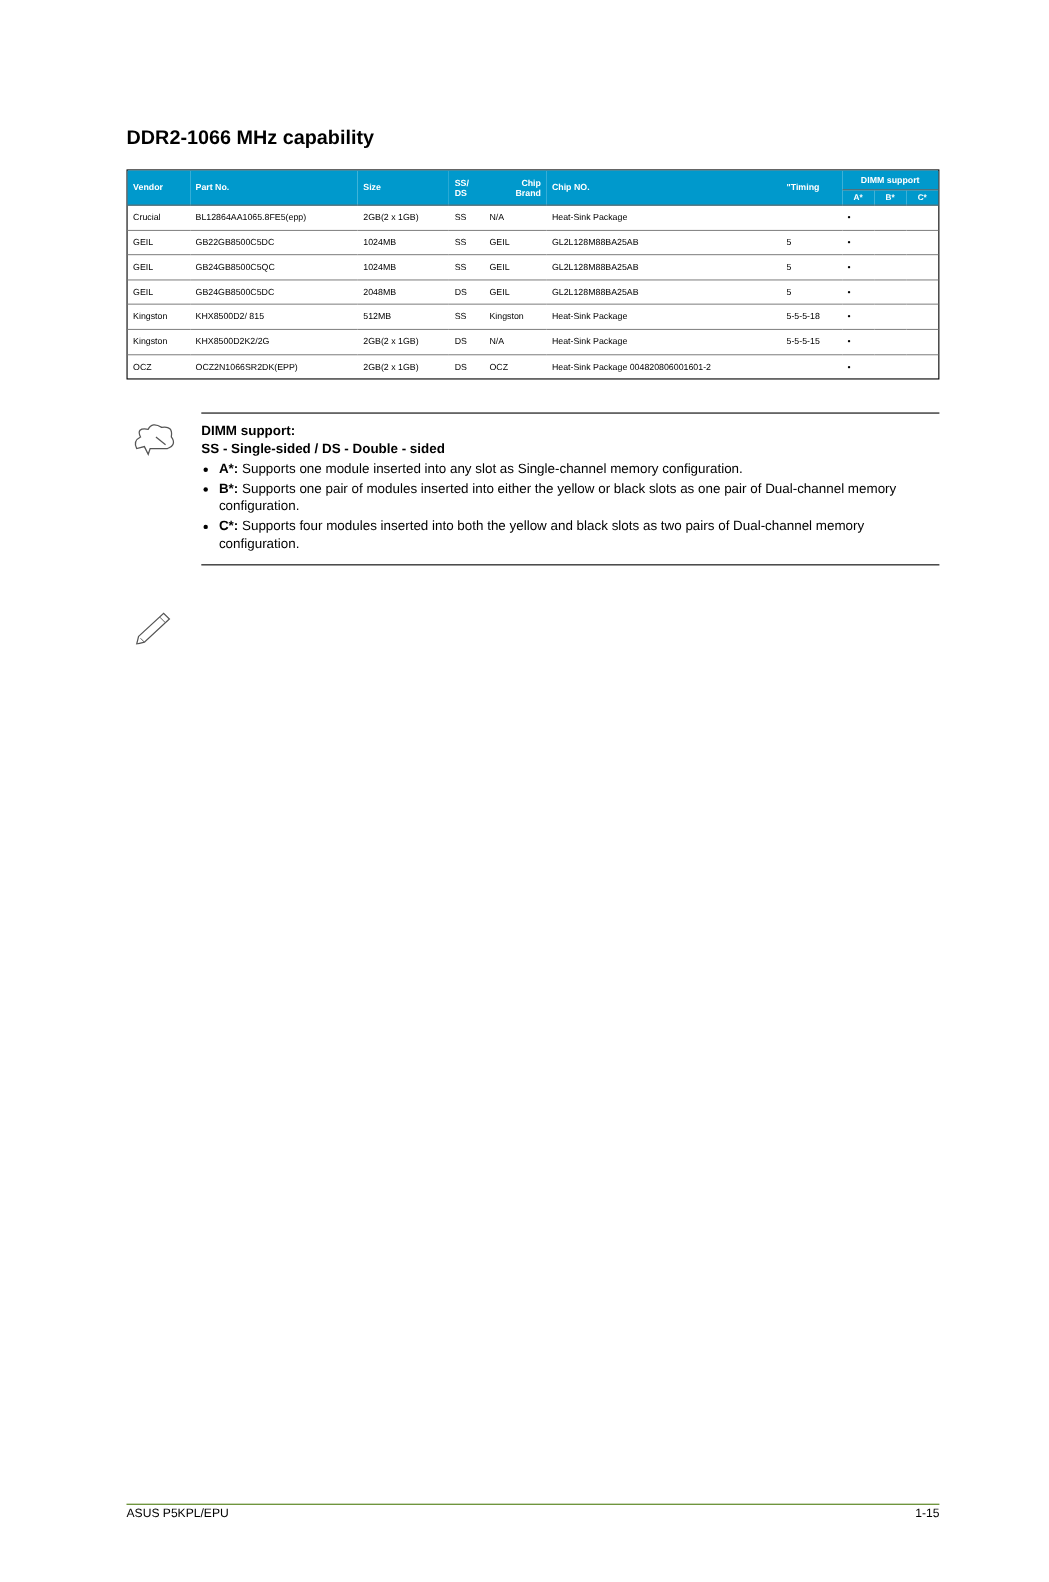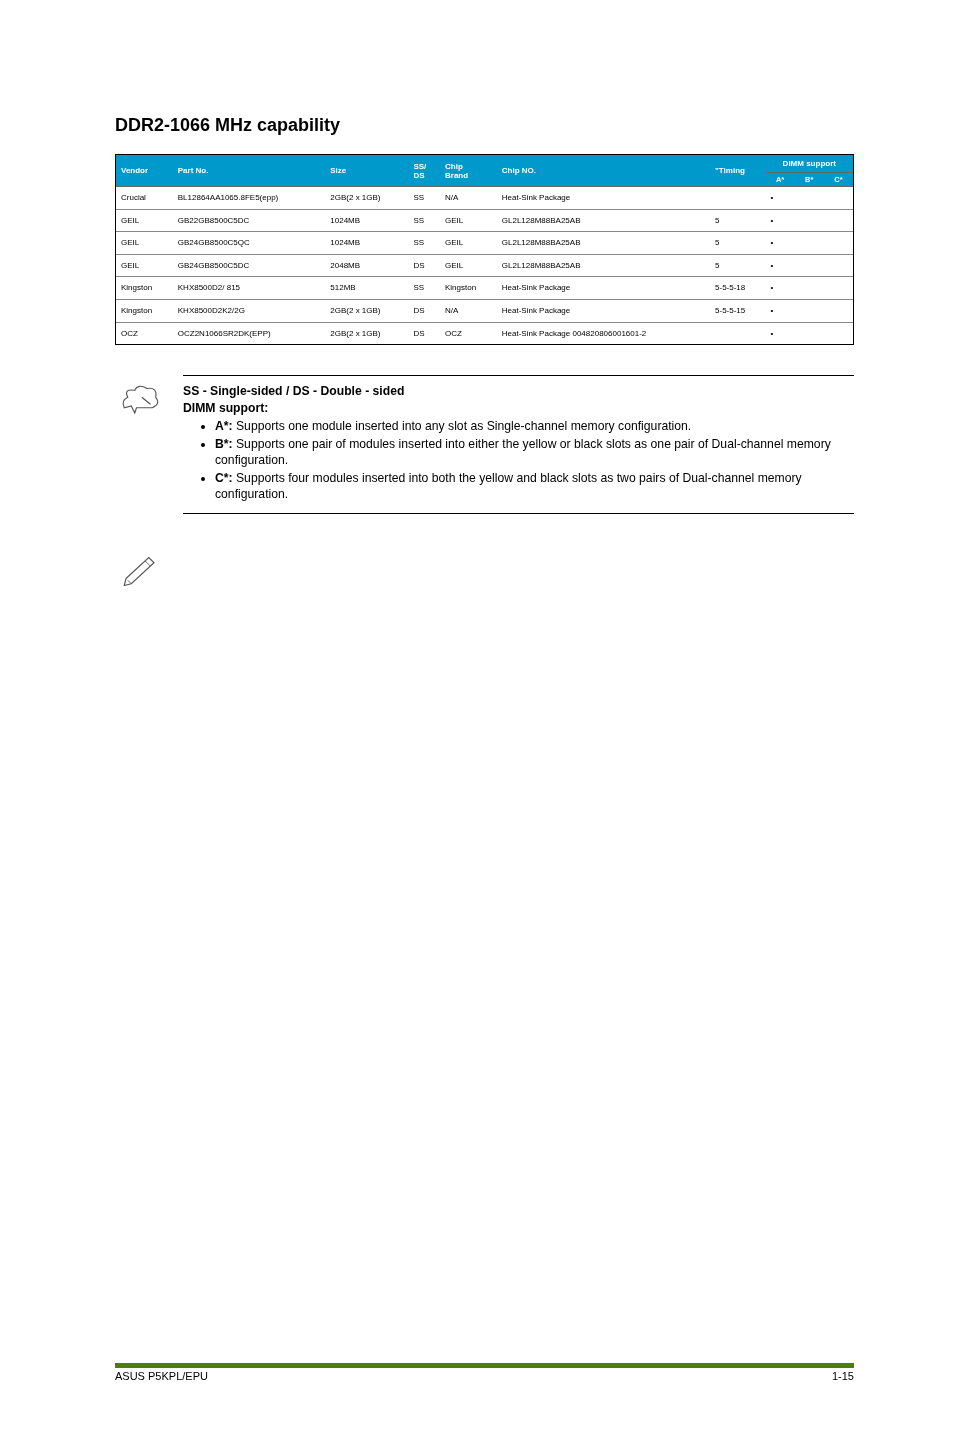--- a/index.html
+++ b/index.html
@@ -66,49 +66,49 @@
     border-bottom: 1px solid #000;
     padding: 7px 0 10px 0;
     font-size: 12.2px;
     line-height: 1.35;
   }
   .note-content ul {
     list-style: disc;
     padding-left: 16px;
     margin-top: 2px;
   }
-  .note-content li { margin-bottom: 1px; margin-left: 16px; }
+  .note-content li { margin-bottom: 1px; }
 
   .footer {
     position: absolute;
     bottom: 56px;
     left: 115px;
     right: 100px;
-    border-top: 5px solid #4d7c0f;
+    border-top: 1px solid #4d7c0f;
     padding-top: 2px;
     font-size: 11px;
     display: flex;
     justify-content: space-between;
   }
 </style>
 </head>
 <body>
 
 <h2 class="page-title">DDR2-1066 MHz capability</h2>
 
 <div class="table-wrap">
 <table>
   <thead>
     <tr>
       <th rowspan="2">Vendor</th>
       <th rowspan="2">Part No.</th>
       <th rowspan="2">Size</th>
       <th rowspan="2" style="white-space:pre;">SS/
 DS</th>
-      <th rowspan="2" style="white-space:pre;">Chip
+      <th rowspan="2" style="white-space:pre;text-align:right;">Chip
 Brand</th>
       <th rowspan="2">Chip NO.</th>
       <th rowspan="2">"Timing</th>
       <th colspan="3" class="centered">DIMM support</th>
     </tr>
     <tr class="sub">
       <th>A*</th>
       <th>B*</th>
       <th>C*</th>
     </tr>
@@ -203,22 +203,22 @@
 </div>
 
 <div class="note-block">
   <div class="note-icon">
     <svg viewBox="0 0 48 40" width="42" height="36">
       <path d="M6 30 Q2 22 10 18 Q5 8 18 10 Q22 2 32 8 Q44 6 42 18 Q48 26 38 30 L20 30 L18 36 L14 28 Z" fill="none" stroke="#555" stroke-width="1.3"></path>
       <path d="M26 18 L36 26" stroke="#555" stroke-width="1.3"></path>
     </svg>
   </div>
   <div class="note-content">
+    <div><b>DIMM support:</b></div>
     <div><b>SS - Single-sided / DS - Double - sided</b></div>
-    <div><b>DIMM support:</b></div>
     <ul id="note1-list">
         <li><b>A*:</b> Supports one module inserted into any slot as Single-channel memory configuration.</li>
         <li><b>B*:</b> Supports one pair of modules inserted into either the yellow or black slots as one pair of Dual-channel memory configuration.</li>
         <li><b>C*:</b> Supports four modules inserted into both the yellow and black slots as two pairs of Dual-channel memory configuration.</li>
       </ul>
   </div>
 </div>
 
 <div class="note-block">
   <div class="note-icon">

